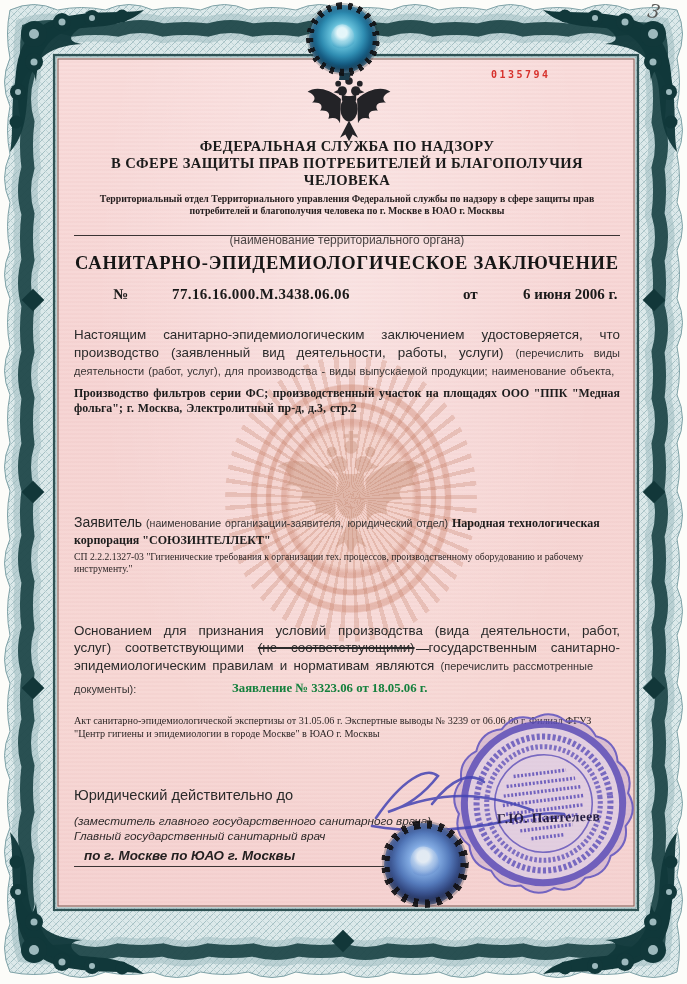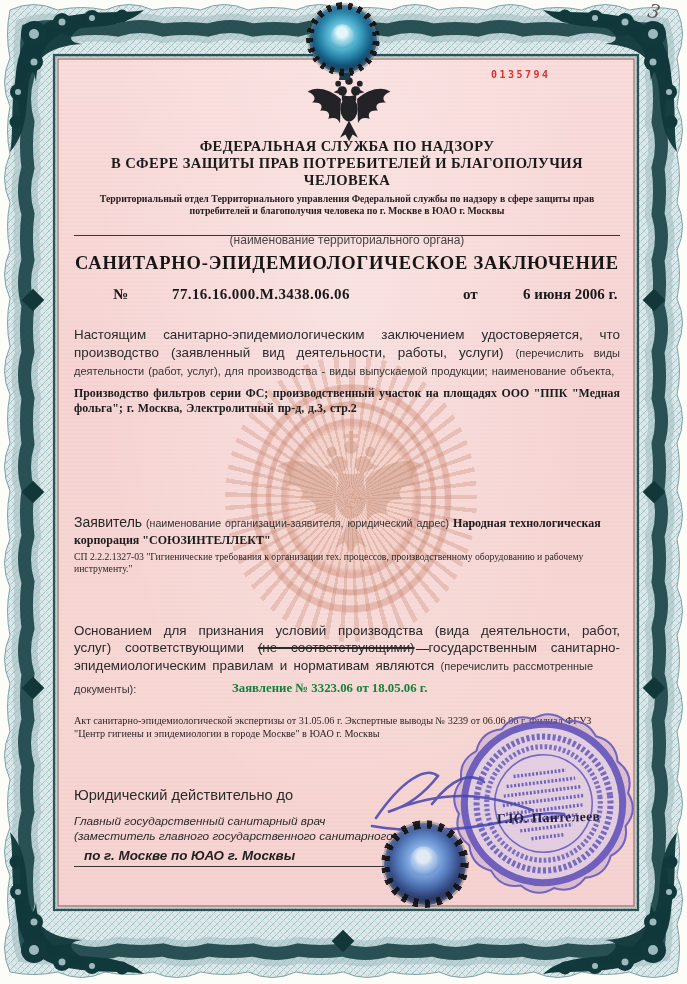--- a/index.html
+++ b/index.html
@@ -208,42 +208,42 @@
     </div>
 
     <div class="para">
       <span>Настоящим санитарно-эпидемиологическим заключением удостоверяется, что производство (заявленный вид деятельности, работы, услуги)</span>
       <span class="note">(перечислить виды деятельности (работ, услуг), для производства - виды выпускаемой продукции;  наименование объекта,</span>
     </div>
     <div class="filled">Производство фильтров серии ФС;  производственный участок на площадях ООО "ППК "Медная фольга"; г. Москва, Электролитный пр-д, д.3, стр.2</div>
 
     <div class="applicant">
       <span>Заявитель</span>
-      <span class="note">(наименование организации-заявителя, юридический адрес)</span>
+      <span class="note">(наименование организации-заявителя, юридический отдел)</span>
       <span class="org">Народная технологическая корпорация "СОЮЗИНТЕЛЛЕКТ"</span>
     </div>
 
     <div class="rules">СП 2.2.2.1327-03 "Гигиенические требования к организации тех. процессов, производственному оборудованию и рабочему инструменту."</div>
 
     <div class="para basis">
       <span>Основанием для признания условий производства (вида деятельности, работ, услуг) соответствующими</span>
       <span class="strike">(не соответствующими)</span>
       <span>государственным санитарно-эпидемиологическим правилам и нормативам являются</span>
       <span class="note">(перечислить рассмотренные</span>
     </div>
     <div class="docs-row">
       <span class="docs-note">документы):</span>
       <span class="application">Заявление № 3323.06 от 18.05.06 г.</span>
     </div>
     <div class="act">Акт санитарно-эпидемиологической экспертизы от 31.05.06 г.  Экспертные выводы № 3239 от 06.06.06 г. Филиал ФГУЗ "Центр гигиены и эпидемиологии в городе Москве" в ЮАО г. Москвы</div>
 
     <div class="valid">Юридический действительно до</div>
     <div class="signer">
+      <div>(заместитель главного государственного санитарного врача)</div>
       <div>Главный государственный санитарный врач</div>
-      <div>(заместитель главного государственного санитарного врача)</div>
     </div>
     <div><span class="region">по г. Москве по ЮАО г. Москвы</span></div>
   </div>
 
   <svg class="stamp" viewBox="-105 -95 210 190">
     <path id="stamp-rosette" fill="rgba(130,116,200,0.25)" stroke="#6a5cc0" stroke-width="2" d="M84.0 0.0 Q92.2 18.3 77.6 32.1 Q78.2 52.2 59.4 59.4 Q52.2 78.2 32.1 77.6 Q18.3 92.2 0.0 84.0 Q-18.3 92.2 -32.1 77.6 Q-52.2 78.2 -59.4 59.4 Q-78.2 52.2 -77.6 32.1 Q-92.2 18.3 -84.0 0.0 Q-92.2 -18.3 -77.6 -32.1 Q-78.2 -52.2 -59.4 -59.4 Q-52.2 -78.2 -32.1 -77.6 Q-18.3 -92.2 -0.0 -84.0 Q18.3 -92.2 32.1 -77.6 Q52.2 -78.2 59.4 -59.4 Q78.2 -52.2 77.6 -32.1 Q92.2 -18.3 84.0 -0.0 Z"></path>
     <circle r="78" fill="rgba(236,231,249,0.5)" stroke="#5a4db8" stroke-width="7" opacity="0.9"></circle>
     <circle r="66" fill="none" stroke="#5a4db8" stroke-width="6" stroke-dasharray="3 2.2" opacity="0.85"></circle>
     <circle r="56" fill="none" stroke="#5a4db8" stroke-width="5" stroke-dasharray="2.6 2" opacity="0.8"></circle>
     <circle r="48" fill="none" stroke="#5a4db8" stroke-width="1.6" opacity="0.85"></circle>

